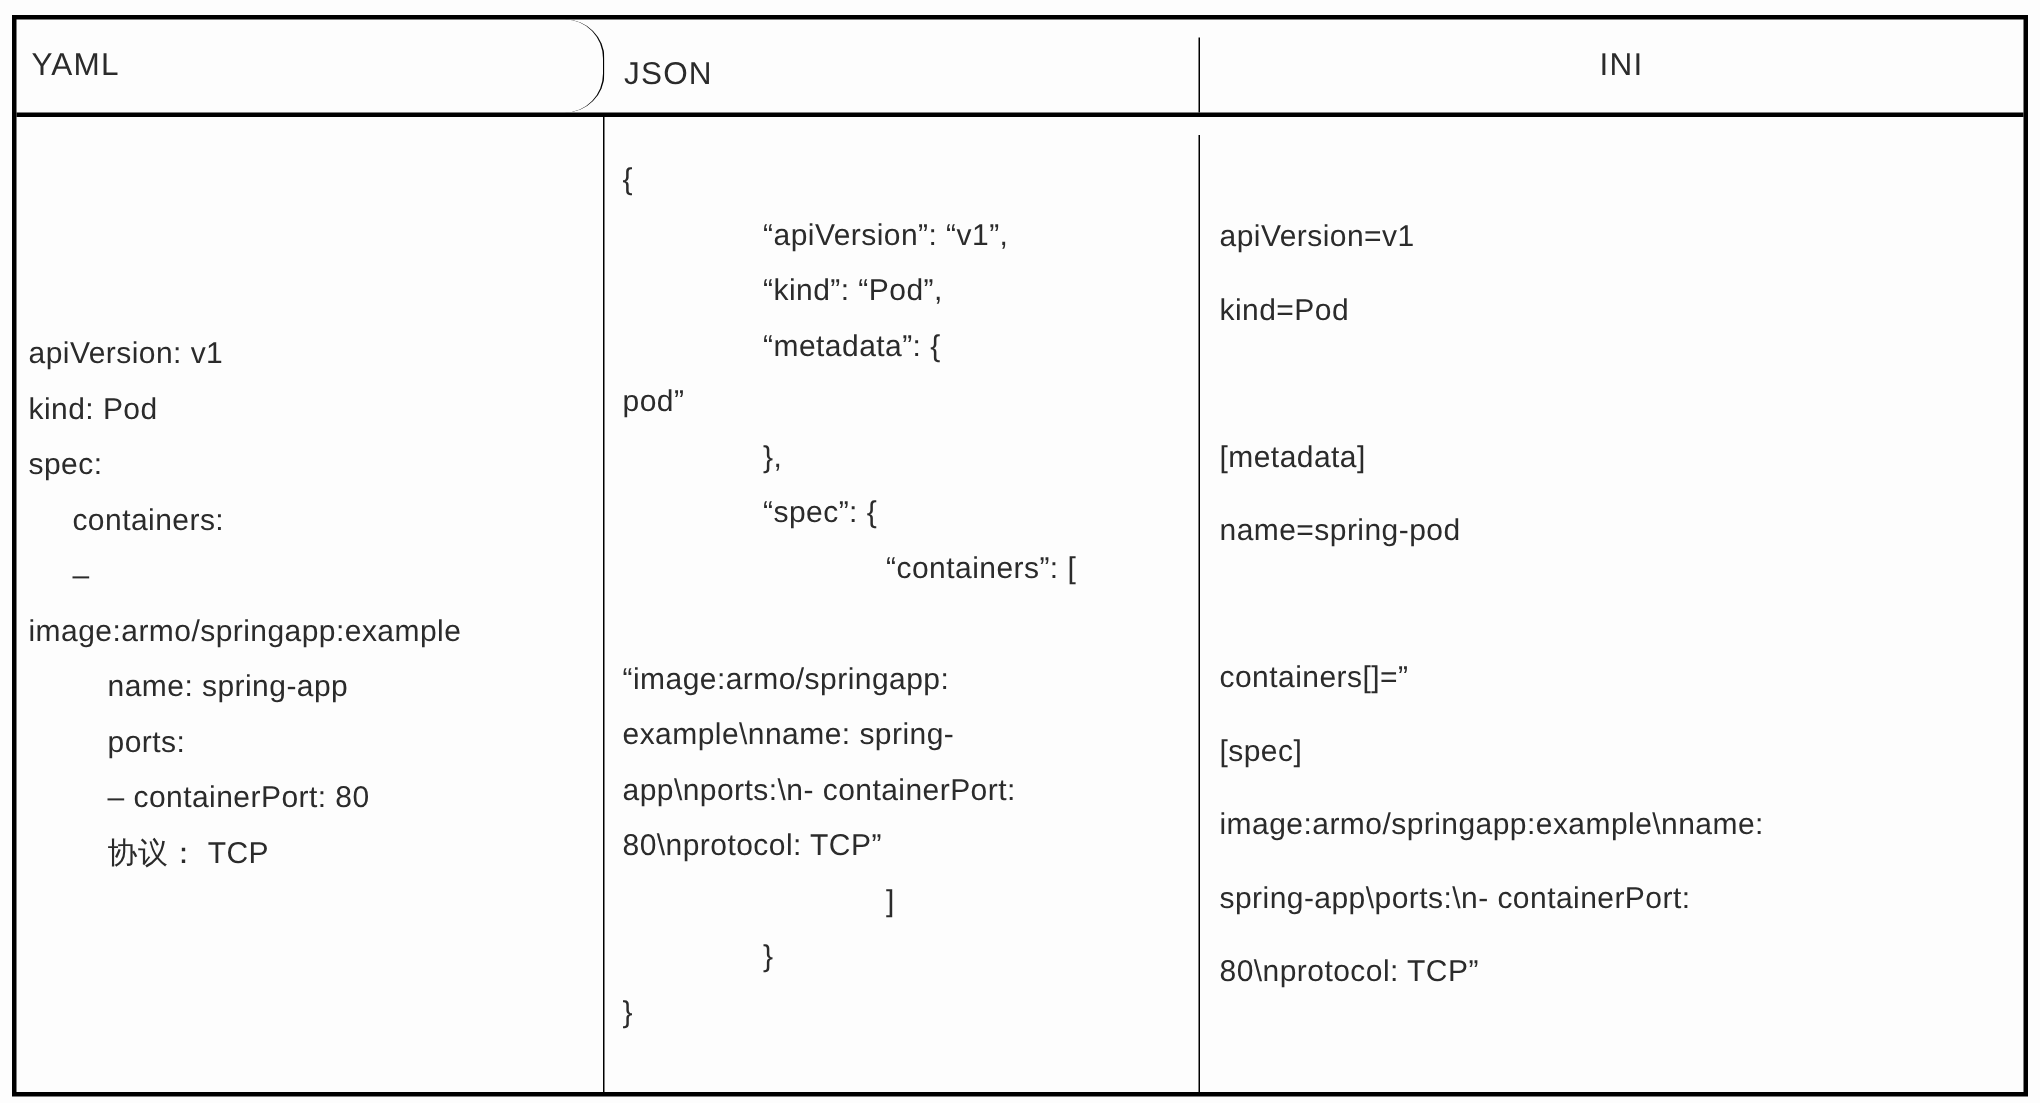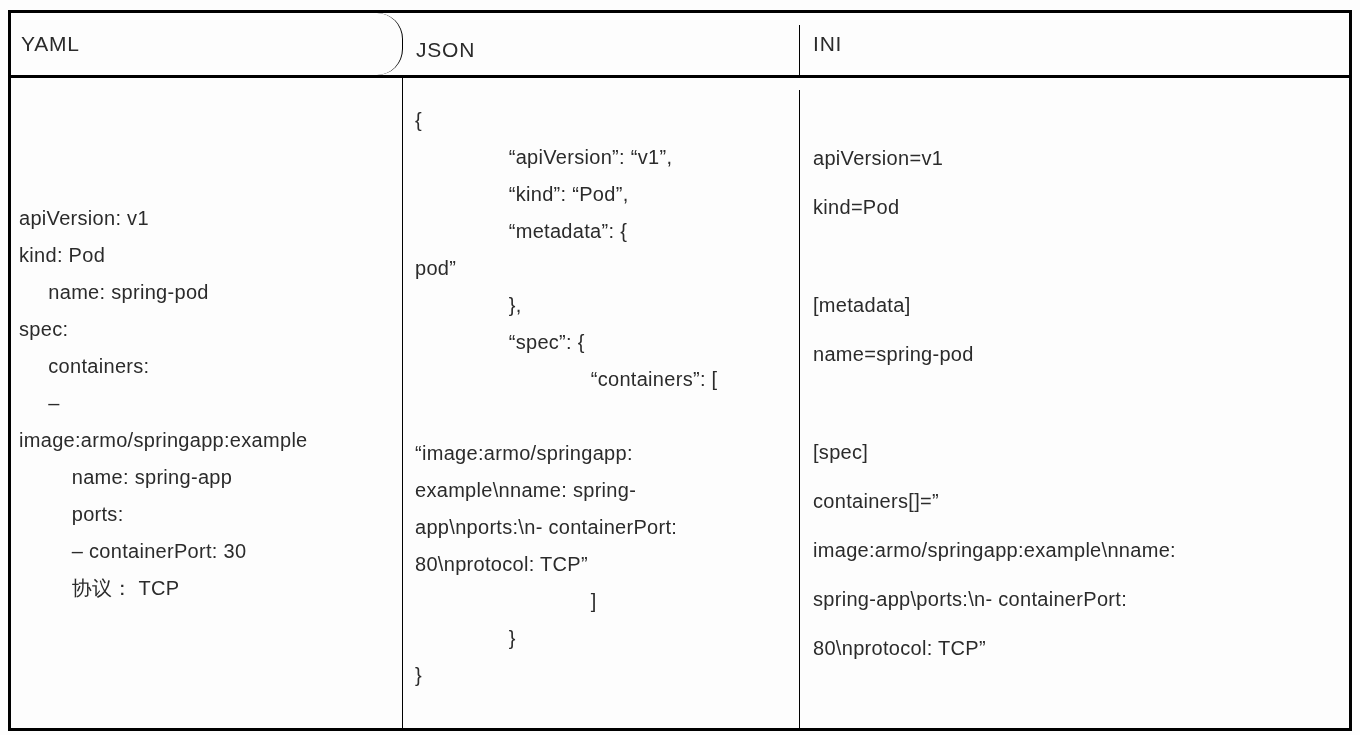--- a/index.html
+++ b/index.html
@@ -47,21 +47,21 @@
   .header-cell {
     display: flex;
     align-items: center;
     border-right: 1px solid #000;
     font-size: 21px;
     letter-spacing: 0.8px;
   }
   .header-cell.col-3 { border-right: none; }
   .header-cell.col-1 { padding-left: 10px; border-radius: 26px; }
   .header-cell.col-2 { padding-left: 13px; }
-  .header-cell.col-3 { padding-left: 13px; }
+  .header-cell.col-3 { padding-left: 13px; justify-content: center; }
   .body-cell {
     border-right: 1px solid #000;
     display: flex;
     flex-direction: column;
     overflow: hidden;
   }
   .body-cell.col-3 { border-right: none; }
   .v-center { justify-content: center; }
   .v-top { justify-content: flex-start; padding-top: 12px; }
   .yaml-cell { padding-left: 8px;  padding-right: 2px; }
@@ -86,28 +86,27 @@
       <span>JSON</span>
     </div>
     <div class="cell header-cell col-3">
       <span>INI</span>
     </div>
   </div>
   <div class="body-row">
     <div class="cell body-cell col-1 v-center yaml-cell">
         <div class="code-line">apiVersion: v1</div>
         <div class="code-line">kind: Pod</div>
-        <div class="code-line">     name: spring-pod</div>
         <div class="code-line">spec:</div>
         <div class="code-line">     containers:</div>
         <div class="code-line">     –</div>
         <div class="code-line">image:armo/springapp:example</div>
         <div class="code-line">         name: spring-app</div>
         <div class="code-line">         ports:</div>
-        <div class="code-line">         – containerPort: 30</div>
+        <div class="code-line">         – containerPort: 80</div>
         <div class="code-line">         协议： TCP</div>
       </div>
     <div class="cell body-cell col-2 v-top json-cell">
         <div class="code-line">{</div>
         <div class="code-line">                “apiVersion”: “v1”,</div>
         <div class="code-line">                “kind”: “Pod”,</div>
         <div class="code-line">                “metadata”: {</div>
         <div class="code-line">pod”</div>
         <div class="code-line">                },</div>
         <div class="code-line">                “spec”: {</div>
@@ -121,20 +120,20 @@
         <div class="code-line">                }</div>
         <div class="code-line">}</div>
       </div>
     <div class="cell body-cell col-3 v-center ini-cell">
         <div class="code-line">apiVersion=v1</div>
         <div class="code-line">kind=Pod</div>
         <div class="code-line">&nbsp;</div>
         <div class="code-line">[metadata]</div>
         <div class="code-line">name=spring-pod</div>
         <div class="code-line">&nbsp;</div>
+        <div class="code-line">containers[]=”</div>
         <div class="code-line">[spec]</div>
-        <div class="code-line">containers[]=”</div>
         <div class="code-line">image:armo/springapp:example\nname:</div>
         <div class="code-line">spring-app\ports:\n- containerPort:</div>
         <div class="code-line">80\nprotocol: TCP”</div>
       </div>
   </div>
 </div>
 
 </body></html>

